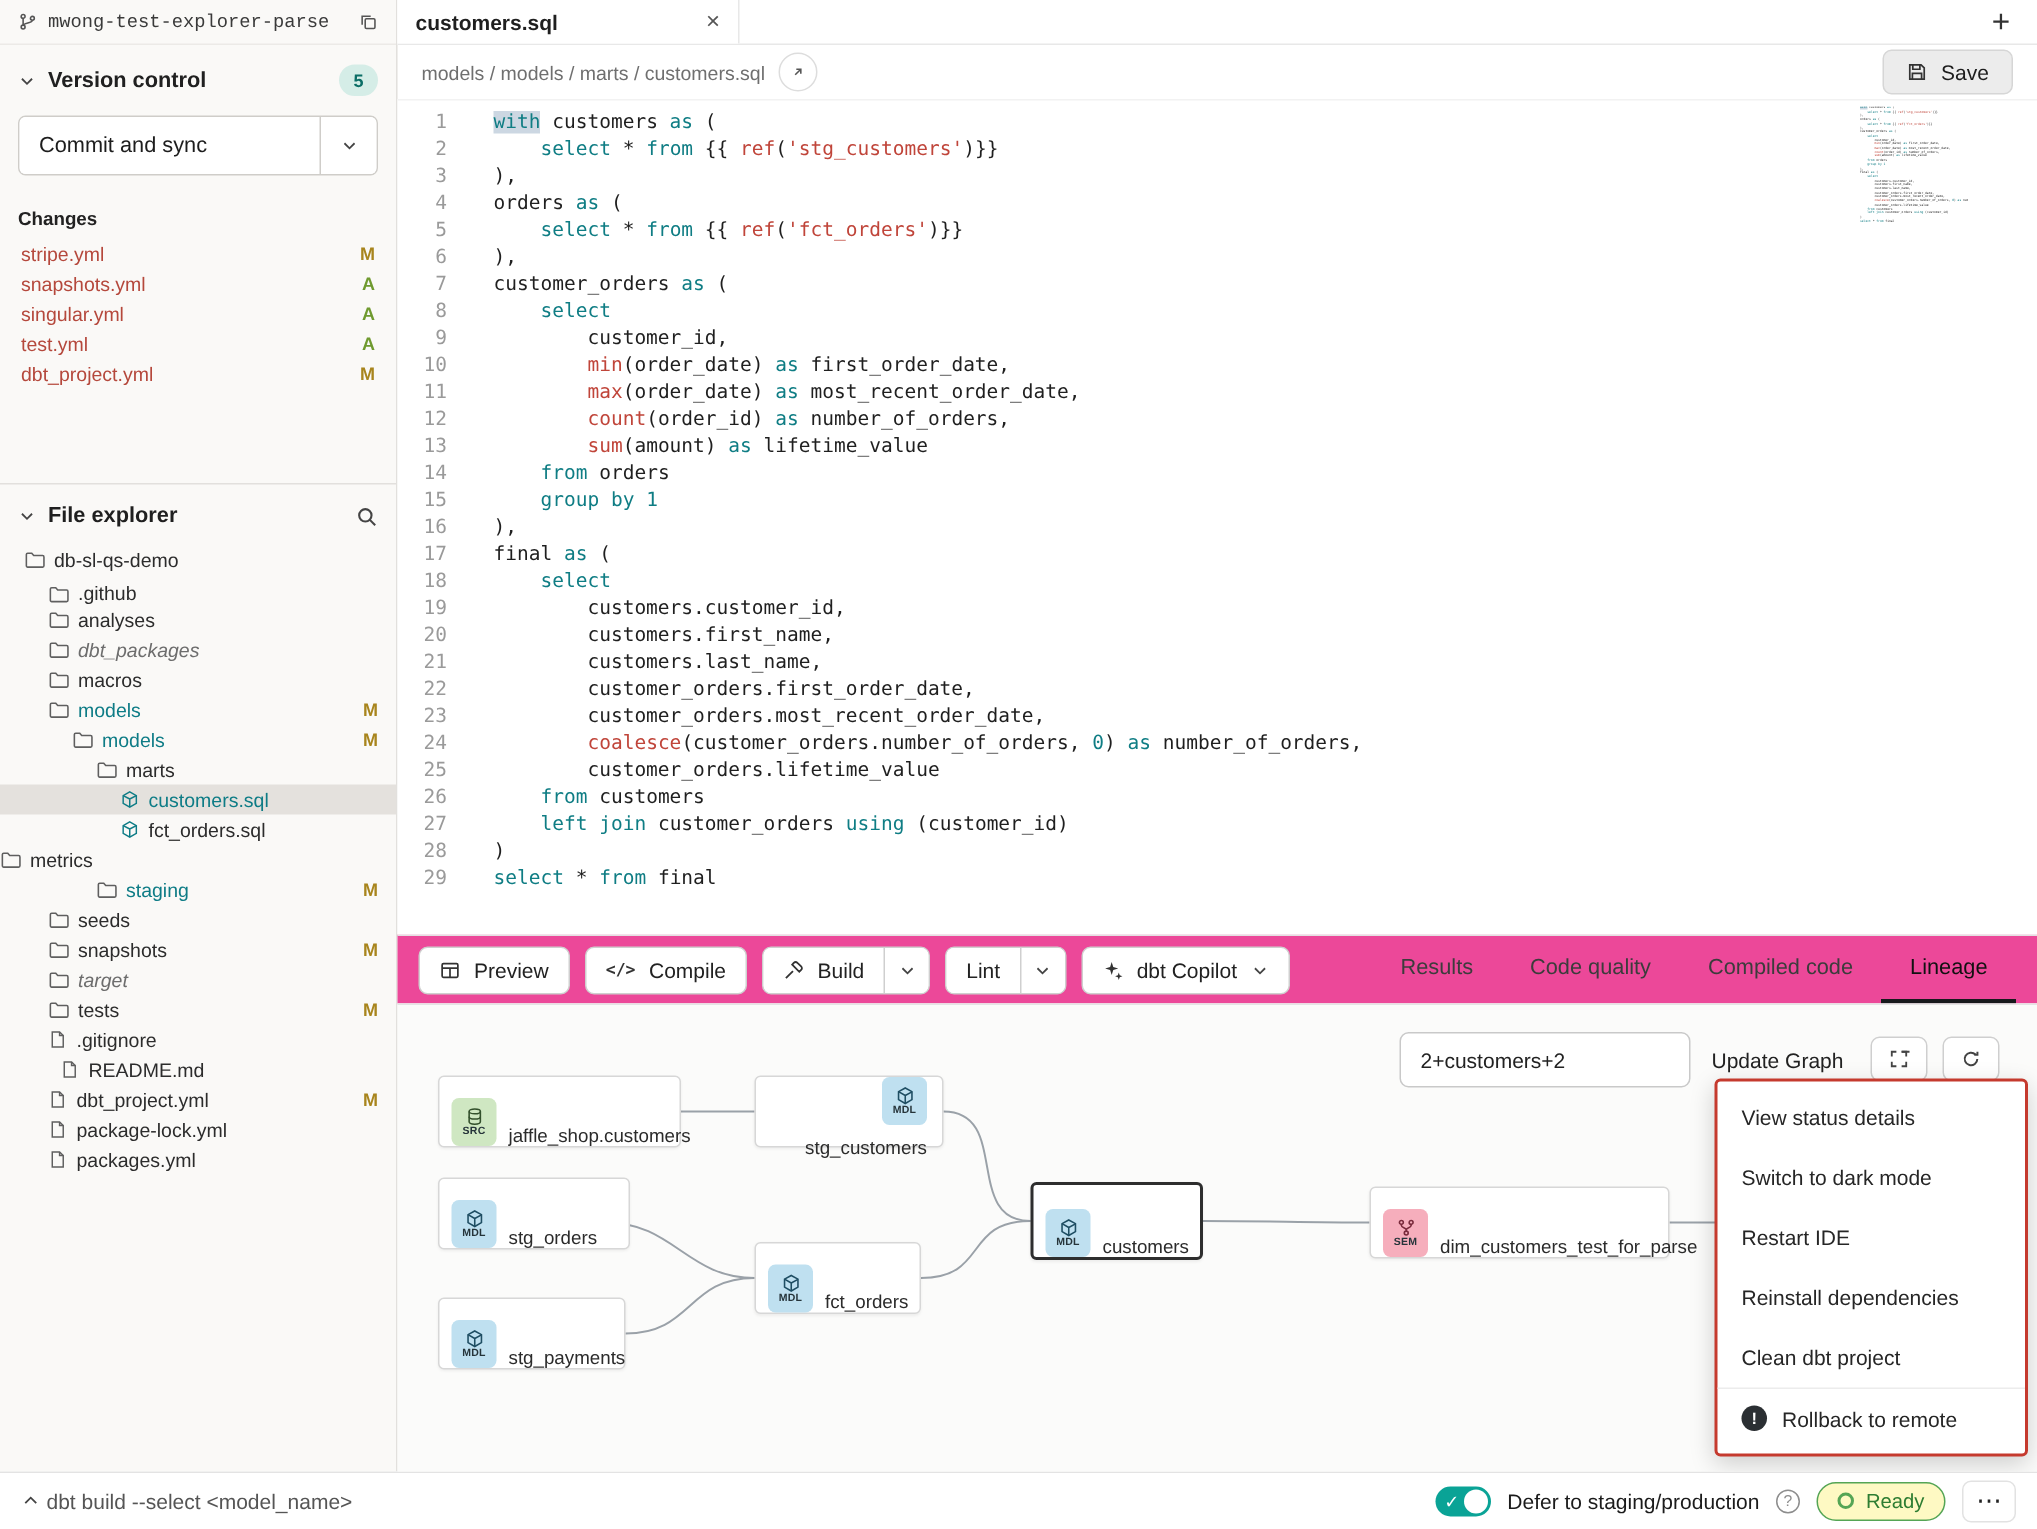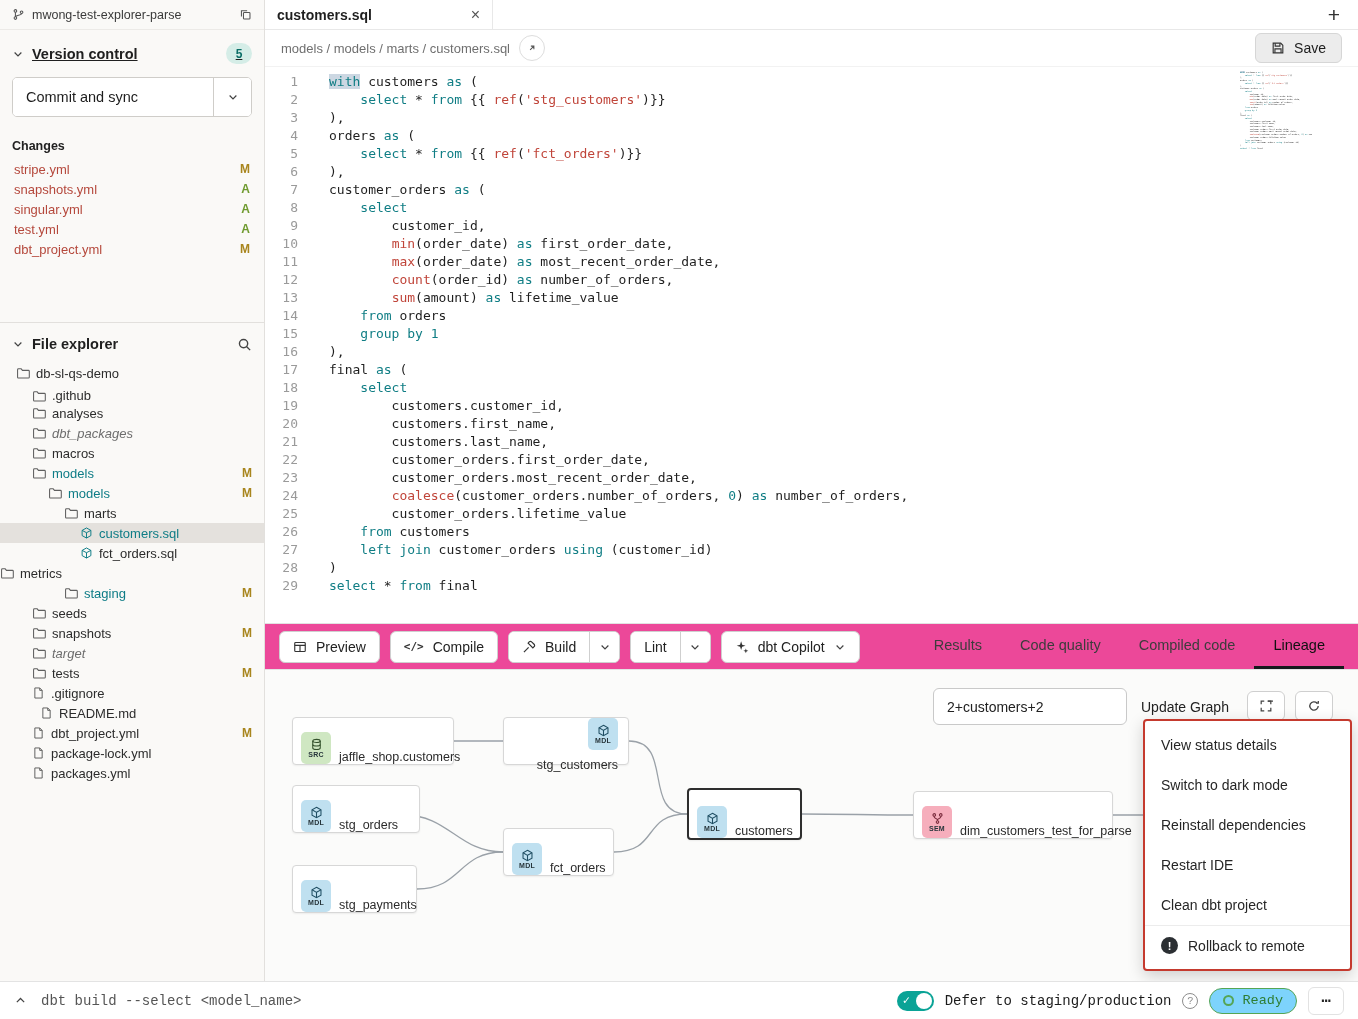--- a/index.html
+++ b/index.html
@@ -6,25 +6,25 @@
   html,body { width:1358px; height:1019px; }
   body { font-family:"Liberation Sans",sans-serif; color:#1f1f1f; background:#fff; overflow:hidden; }
   .icn svg { display:block; }
   button { font-family:inherit; cursor:pointer; }
 
   .app { display:grid; width:1358px; height:1019px; grid-template-columns:265px 1fr; grid-template-rows:1fr 38px; }
 
   
   .sidebar { grid-row:1; grid-column:1; background:#faf9f7; border-right:1px solid #e2e0dd; display:flex; flex-direction:column; overflow:hidden; }
   .branch-bar { height:30px; flex:0 0 30px; display:flex; align-items:center; gap:7px; padding:0 12px; border-bottom:1px solid #eceae7; font-size:12.5px; color:#3a3a3a; }
-  .branch-name { flex:1; white-space:nowrap; overflow:hidden; text-overflow:ellipsis; }
+  .branch-name { flex:1; white-space:nowrap; overflow:hidden; text-overflow:ellipsis;font-family:Liberation Mono, monospace; }
   .ghost-btn { background:none; border:none; display:flex; align-items:center; }
 
   .vc-section { flex:0 0 292px; }
-  .section-header { display:flex; align-items:center; gap:8px; padding:13px 12px 9px; font-weight:700; font-size:14.5px; color:#202020;text-decoration:underline; }
+  .section-header { display:flex; align-items:center; gap:8px; padding:13px 12px 9px; font-weight:700; font-size:14.5px; color:#202020; }
   .vc-badge { margin-left:auto; background:#d5ede7; color:#0b6e66; border-radius:11px; min-width:26px; height:21px; display:flex; align-items:center; justify-content:center; font-size:12px; font-weight:700; }
   .commit-wrap { margin:4px 12px 10px; display:flex; height:40px; border:1px solid #cfcdc9; border-radius:5px; background:#fff; overflow:hidden; }
   .commit-main { flex:1; text-align:left; padding:0 13px; font-size:14.5px; background:#fff; border:none; color:#1d1d1d; }
   .commit-caret { width:38px; border:none; border-left:1px solid #cfcdc9; display:flex; align-items:center; justify-content:center; background:#fff; }
   .changes-label { padding:12px 12px 6px; font-size:12.5px; font-weight:700; color:#222; }
   .chg-row { display:flex; align-items:center; padding:0 14px; font-size:13px; height:20px; }
   .chg-name { color:#b5483c; }
   .chg-status { margin-left:auto; font-weight:700; font-size:12px; }
   .st-M { color:#a8851d; }
   .st-A { color:#6f9a2f; }
@@ -87,30 +87,30 @@
   .update-btn { position:absolute; left:866px; top:18px; height:37px; padding:0 10px; background:none; border:none; font-size:14px; color:#222; }
   .icon-sq { position:absolute; top:21px; width:38px; height:30px; border:1px solid #cfcfcf; border-radius:6px; background:#fff; display:flex; align-items:center; justify-content:center; }
   #expand-btn { left:982px; }
   #refresh-btn { left:1030px; }
   .context-menu { position:absolute; left:878px; top:49px; width:209px; background:#fff; border:2px solid #c53a2e; border-radius:4px; box-shadow:0 5px 16px rgba(0,0,0,.18); padding:4px 0; z-index:5; }
   .menu-item { display:flex; align-items:center; gap:10px; height:40px; padding:0 16px; font-size:14px; color:#262626; }
   .menu-item.with-divider { border-top:1px solid #ececec; }
   .alert-icon { width:17px; height:17px; border-radius:50%; background:#2b2f33; color:#fff; font-size:11px; font-weight:700; display:flex; align-items:center; justify-content:center; flex:0 0 auto; }
 
   
-  .statusbar { grid-row:2; grid-column:1 / 3; border-top:1px solid #e3e3e3; display:flex; align-items:center; gap:14px; padding:0 14px; background:#fff;font-family:Liberation Mono, monospace; }
+  .statusbar { grid-row:2; grid-column:1 / 3; border-top:1px solid #e3e3e3; display:flex; align-items:center; gap:4px; padding:0 14px; background:#fff; }
   .collapse-btn { background:none; border:none; display:flex; }
   .cmd-text { color:#555; font-size:14px; }
   .right-group { margin-left:auto; display:flex; align-items:center; gap:11px; }
   .toggle { width:37px; height:20px; border-radius:10px; background:#0aa396; position:relative; flex:0 0 auto; cursor:pointer; }
   .toggle .knob { position:absolute; right:2px; top:2px; width:16px; height:16px; background:#fff; border-radius:50%; }
   .toggle .check { position:absolute; left:6px; top:2px; color:#fff; font-size:12px; line-height:16px; }
   .defer-label { font-size:14px; color:#1b1b1b; }
   .help-icon { width:16px; height:16px; border-radius:50%; border:1.5px solid #8d8d8d; color:#8d8d8d; font-size:10.5px; display:flex; align-items:center; justify-content:center; }
-  .ready-pill { display:flex; align-items:center; gap:8px; height:26px; padding:0 13px; border:1.5px solid #55a555; border-radius:14px; background:#7dd3fc; color:#2e7d32; font-size:13.5px; }
+  .ready-pill { display:flex; align-items:center; gap:8px; height:26px; padding:0 13px; border:1.5px solid #55a555; border-radius:14px; background:#fef9c3; color:#2e7d32; font-size:13.5px; }
   .ready-dot { width:11px; height:11px; border:2px solid #55a555; border-radius:50%; }
   .more-btn { width:36px; height:28px; border:1px solid #e2e2e2; border-radius:6px; background:#fff; font-size:17px; display:flex; align-items:center; justify-content:center; color:#222; }
 </style>
 </head>
 <body>
 
 <div class="app">
 
   <aside class="sidebar">
     <div class="branch-bar">
@@ -613,24 +613,24 @@
           </svg>
         </button>
       <div class="context-menu" id="context-menu">
           <div class="menu-item">
             <span>View status details</span>
           </div>
           <div class="menu-item">
             <span>Switch to dark mode</span>
           </div>
           <div class="menu-item">
+            <span>Restart IDE</span>
+          </div>
+          <div class="menu-item">
             <span>Reinstall dependencies</span>
-          </div>
-          <div class="menu-item">
-            <span>Restart IDE</span>
           </div>
           <div class="menu-item">
             <span>Clean dbt project</span>
           </div>
           <div class="menu-item with-divider">
             <span class="alert-icon">!</span>
             <span>Rollback to remote</span>
           </div>
         </div>
     </div>

